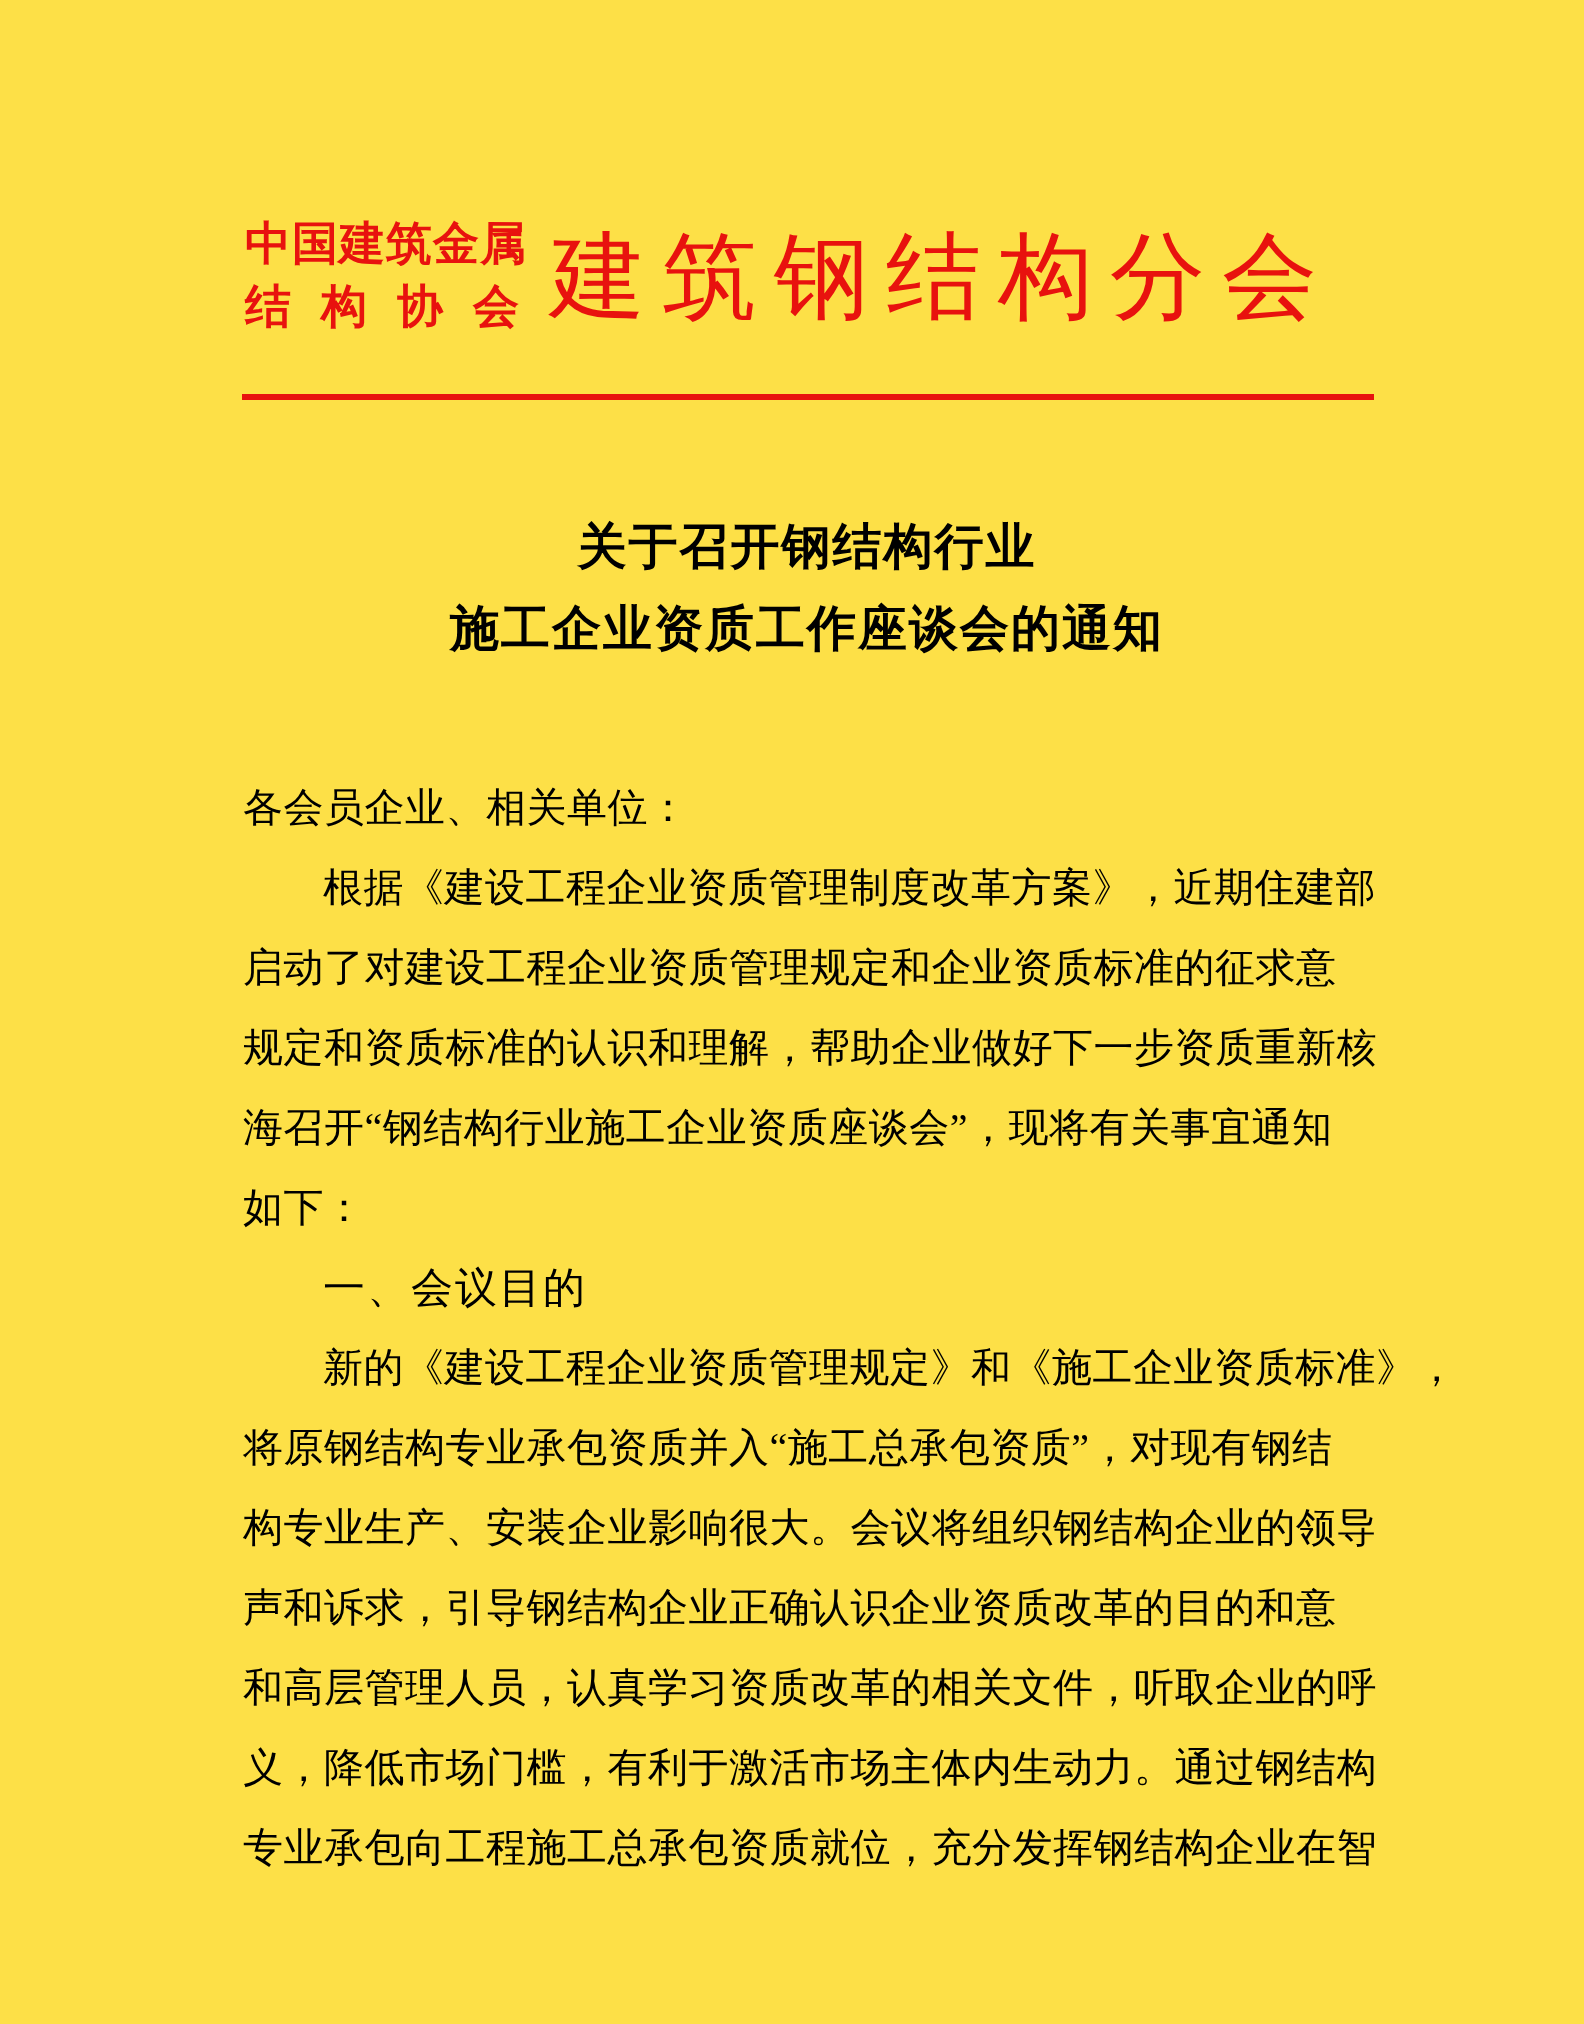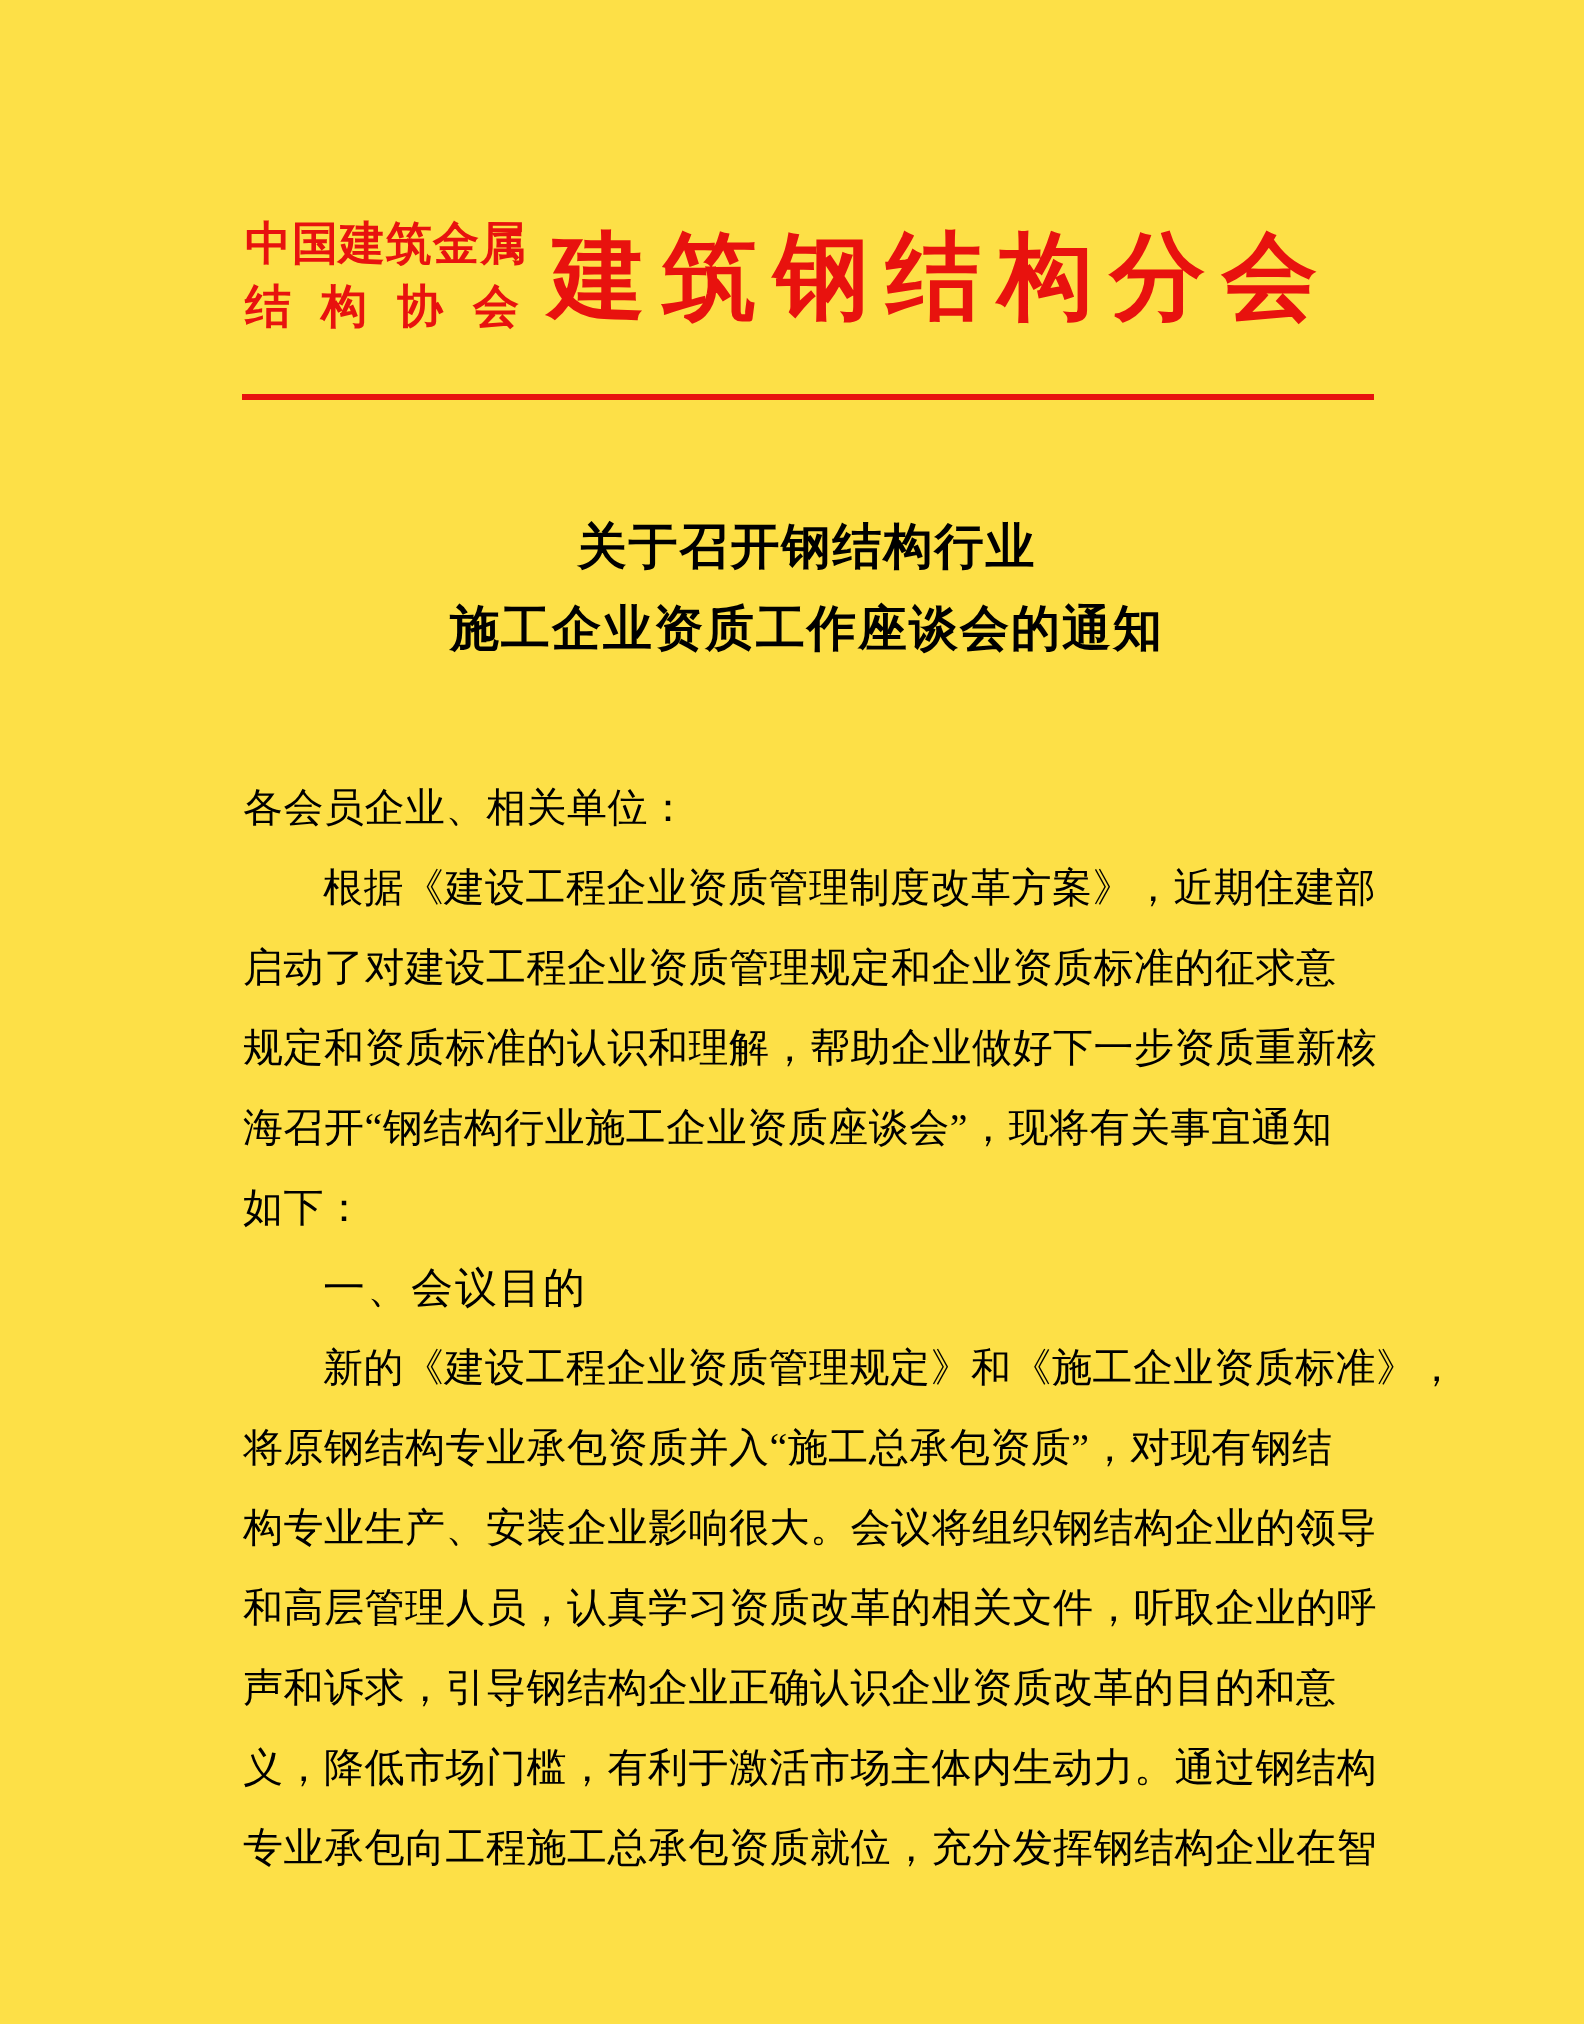--- a/index.html
+++ b/index.html
@@ -40,21 +40,21 @@
     white-space: nowrap;
     letter-spacing: 30px;
   }
   .branch-name {
     position: absolute;
     left: 550px;
     top: 228px;
     color: #e8120e;
     font-size: 95px;
     line-height: 98px;
-    font-weight: bold;
+    font-weight: normal;
     letter-spacing: 17px;
     white-space: nowrap;
     font-family: "Liberation Serif", "DejaVu Serif", serif;
     text-align: right;
   }
   .red-rule {
     position: absolute;
     left: 242px;
     top: 394px;
     width: 1132px;
@@ -124,19 +124,19 @@
       <div class="body-line">各会员企业、相关单位：</div>
       <div class="body-line indent">根据《建设工程企业资质管理制度改革方案》，近期住建部</div>
       <div class="body-line">启动了对建设工程企业资质管理规定和企业资质标准的征求意</div>
       <div class="body-line">规定和资质标准的认识和理解，帮助企业做好下一步资质重新核</div>
       <div class="body-line">海召开“钢结构行业施工企业资质座谈会”，现将有关事宜通知</div>
       <div class="body-line">如下：</div>
       <div class="body-line indent bold-heading">一、会议目的</div>
       <div class="body-line indent">新的《建设工程企业资质管理规定》和《施工企业资质标准》，</div>
       <div class="body-line">将原钢结构专业承包资质并入“施工总承包资质”，对现有钢结</div>
       <div class="body-line">构专业生产、安装企业影响很大。会议将组织钢结构企业的领导</div>
+      <div class="body-line">声和诉求，引导钢结构企业正确认识企业资质改革的目的和意</div>
       <div class="body-line">和高层管理人员，认真学习资质改革的相关文件，听取企业的呼</div>
-      <div class="body-line">声和诉求，引导钢结构企业正确认识企业资质改革的目的和意</div>
       <div class="body-line">义，降低市场门槛，有利于激活市场主体内生动力。通过钢结构</div>
       <div class="body-line">专业承包向工程施工总承包资质就位，充分发挥钢结构企业在智</div>
     </div>
 
 </div>
 
 </body></html>

